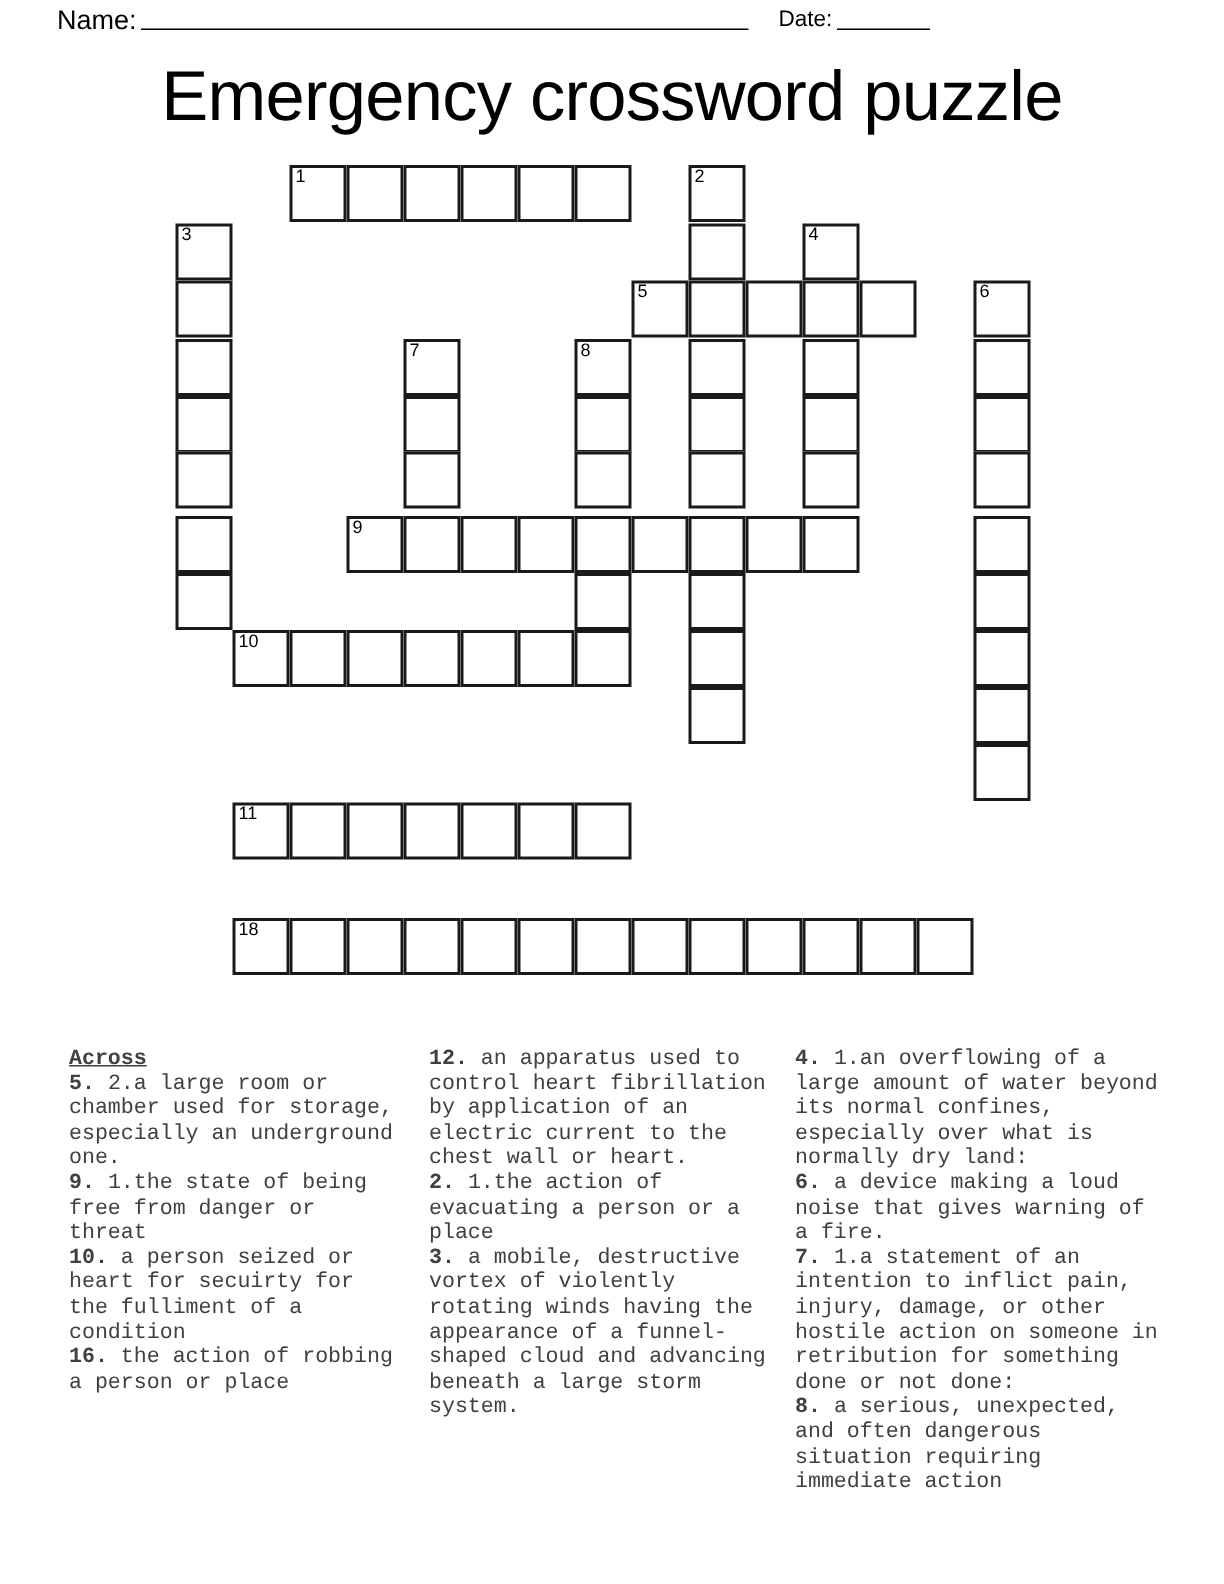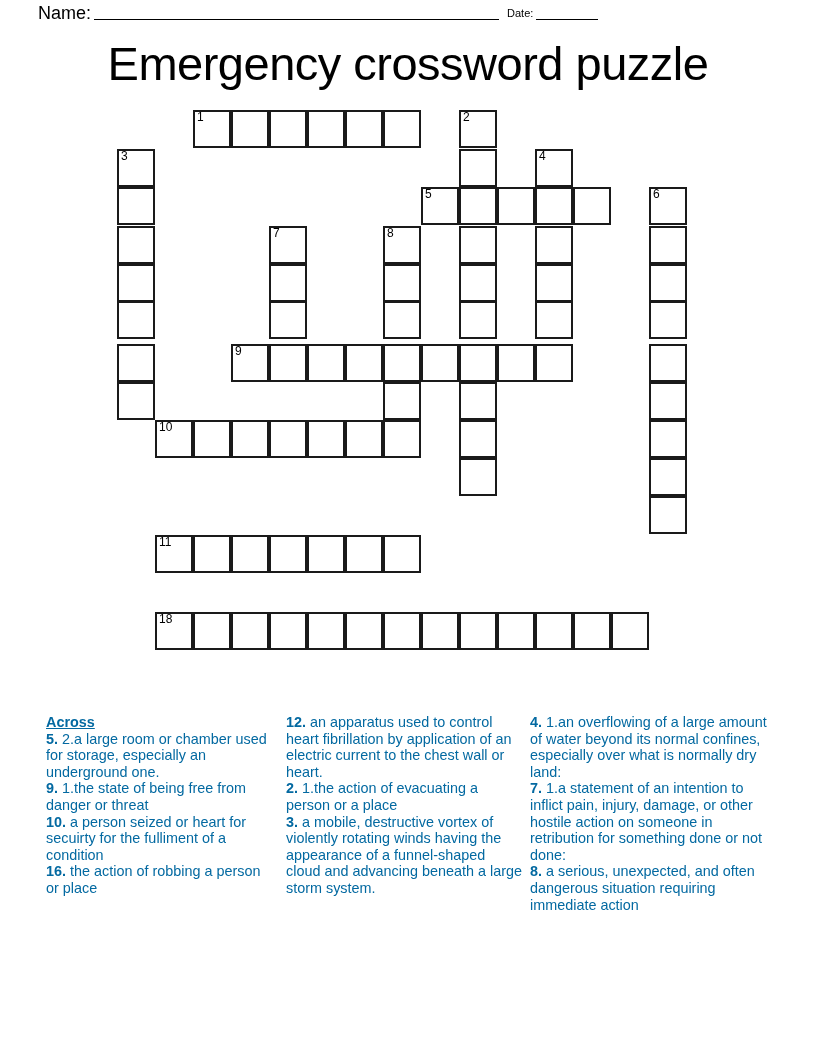--- a/index.html
+++ b/index.html
@@ -33,22 +33,22 @@
     margin-left: 38px;
     line-height: 18px;
   }
   .nd-name-rule {
     flex: 0 0 405px;
     border-bottom: 1px solid #000;
     height: 15px;
     margin-left: 3px;
   }
   .nd-date-label {
-    font-size: 11px;
-    margin-left: 8px;
+    font-size: 15px;
+    margin-left: 20px;
     line-height: 18px;
   }
   .nd-date-rule {
     flex: 0 0 62px;
     border-bottom: 1px solid #000;
     height: 15px;
     margin-left: 3px;
   }
 
   
@@ -95,25 +95,25 @@
   
   #clues {
     position: absolute;
     left: 0;
     top: 698px;
     width: 816px;
     height: 300px;
   }
   .clue-col {
     position: absolute;
-    top: 16px;
+    top: 0;
     font-size: 14.4px;
     line-height: 16.6px;
-    font-family: Liberation Sans, sans-serif;
-    color: #0369a1;
+    font-family: Liberation Mono, monospace;
+    color: #404040;
   }
   .clue-col-1 { left: 46px;  width: 224px; }
   .clue-col-2 { left: 286px; width: 237px; }
   .clue-col-3 { left: 530px; width: 243px; }
 
   .clue-heading {
     font-weight: bold;
     text-decoration: underline;
     display: block;
   }
@@ -251,16 +251,17 @@
       <div class="clue-entry"><span class="clue-no">10.</span><span class="clue-text"> a person seized or heart for secuirty for the fulliment of a condition</span></div>
       <div class="clue-entry"><span class="clue-no">16.</span><span class="clue-text"> the action of robbing a person or place</span></div>
     </div>
   <div class="clue-col clue-col-2">
       <div class="clue-entry"><span class="clue-no">12.</span><span class="clue-text"> an apparatus used to control heart fibrillation by application of an electric current to the chest wall or heart.</span></div>
       <div class="clue-entry"><span class="clue-no">2.</span><span class="clue-text"> 1.the action of evacuating a person or a place</span></div>
       <div class="clue-entry"><span class="clue-no">3.</span><span class="clue-text"> a mobile, destructive vortex of violently rotating winds having the appearance of a funnel-shaped cloud and advancing beneath a large storm system.</span></div>
     </div>
   <div class="clue-col clue-col-3">
       <div class="clue-entry"><span class="clue-no">4.</span><span class="clue-text"> 1.an overflowing of a large amount of water beyond its normal confines, especially over what is normally dry land:</span></div>
+      <div class="clue-entry"><span class="clue-no">6.</span><span class="clue-text"> a device making a loud noise that gives warning of a fire.</span></div>
       <div class="clue-entry"><span class="clue-no">7.</span><span class="clue-text"> 1.a statement of an intention to inflict pain, injury, damage, or other hostile action on someone in retribution for something done or not done:</span></div>
       <div class="clue-entry"><span class="clue-no">8.</span><span class="clue-text"> a serious, unexpected, and often dangerous situation requiring immediate action</span></div>
     </div>
 </div>
 
 </body></html>

